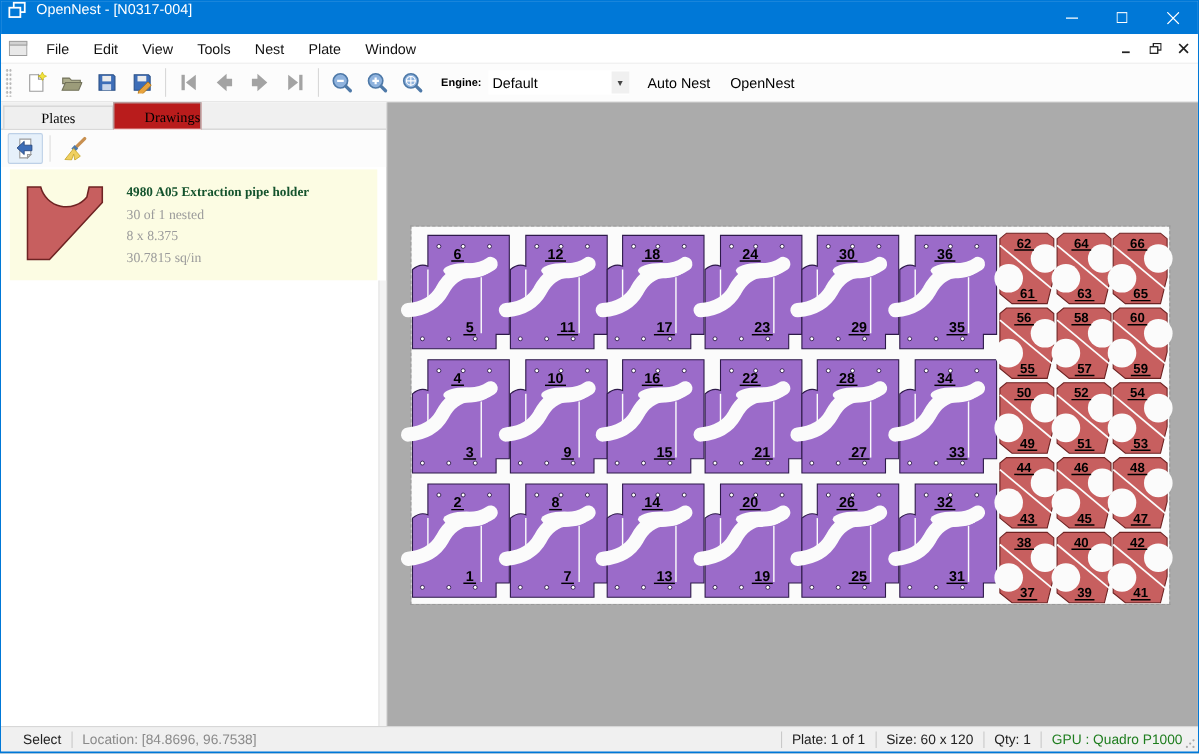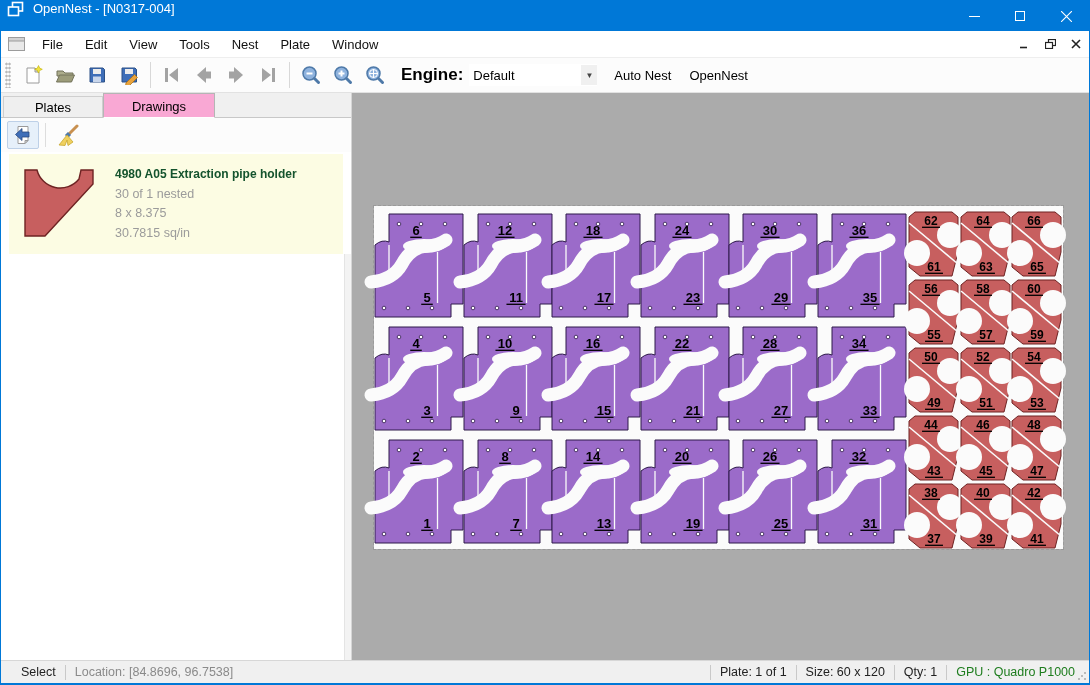--- a/index.html
+++ b/index.html
@@ -21,35 +21,35 @@
   .menubar .spacer { flex:1; }
   .mdi-btn { width:26px; height:22px; display:flex; align-items:center; justify-content:center; }
 
   
   .toolbar { height:36px; background:#FCFCFC; border-top:1px solid #EEE; border-bottom:1px solid #E2E2E2;
              display:flex; align-items:center; flex:0 0 auto; }
   .grip { width:6px; height:26px; margin:0 6px 0 4px;
           background-image:radial-gradient(#B9B9B9 1px, transparent 1.2px); background-size:3px 4px; }
   .tb-btn { width:32px; height:28px; display:flex; align-items:center; justify-content:center; }
   .tb-sep { width:1px; height:26px; background:#D8D8D8; margin:0 5px; }
-  .engine-label { font-weight:bold; font-size:17px; margin:0 6px 0 10px; }
+  .engine-label { font-weight:bold; font-size:10px; margin:0 6px 0 10px; }
   .engine-combo { width:128px; height:22px; background:#FFF; display:flex; align-items:center; font-size:13px; }
   .engine-combo .val { flex:1; padding-left:4px; }
   .engine-combo .dd { width:16px; height:20px; background:#F0F0F0; color:#444; font-size:8px;
                       display:flex; align-items:center; justify-content:center; }
   .tb-text-btn { font-size:13px; padding:5px 9px; }
 
   
   .main { flex:1; display:flex; min-height:0; }
-  .left-panel { width:351px; background:#FFF; display:flex; flex-direction:column; border-right:1px solid #D5D5D5; }
+  .left-panel { width:351px; background:#FFF; display:flex; flex-direction:column; border-right:1px solid #D5D5D5;font-family:Liberation Serif, serif; }
   .tabstrip { height:25px; background:#F0F0F0; display:flex; align-items:flex-end; padding-left:2px; border-bottom:1px solid #C8C8C8; }
   .tab { font-size:13px; padding:3px 0; text-align:center; }
   .tab.inactive { width:100px; background:#EFEFEF; border:1px solid #CFCFCF; border-bottom:none; height:21px; }
-  .tab.active { width:112px; background:#f9a8d4; border:1px solid #B5B5B5; border-bottom:1px solid #FFF;
-                height:25px; margin-bottom:-1px; position:relative; z-index:2; padding-top:5px; }
+  .tab.active { width:80px; background:#b91c1c; border:1px solid #B5B5B5; border-bottom:1px solid #FFF;
+                height:25px; margin-bottom:-1px; position:relative; z-index:2; padding-top:5px;text-align:right; }
   .panel-toolbar { height:34px; display:flex; align-items:center; background:#FCFCFC; padding-left:6px; }
   .panel-btn { width:32px; height:28px; display:flex; align-items:center; justify-content:center; }
   .panel-btn.boxed { border:1px solid #BDD0E7; background:#E6F0FA; border-radius:2px; }
   .panel-sep { width:1px; height:24px; background:#DDD; margin:0 6px; }
   .draw-list { background:#FCFCE3; margin:2px 8px 0 8px; padding:4px 0; }
   .draw-item { display:flex; padding:7px 8px; }
   .thumb { width:92px; flex:0 0 92px; display:flex; align-items:flex-start; }
   .draw-meta { padding-left:6px; }
   .draw-title { font-size:12px; font-weight:bold; color:#14532d; padding:2px 0 4px 0; }
   .draw-sub { font-size:12.5px; color:#9B9B9B; line-height:1.55; }

